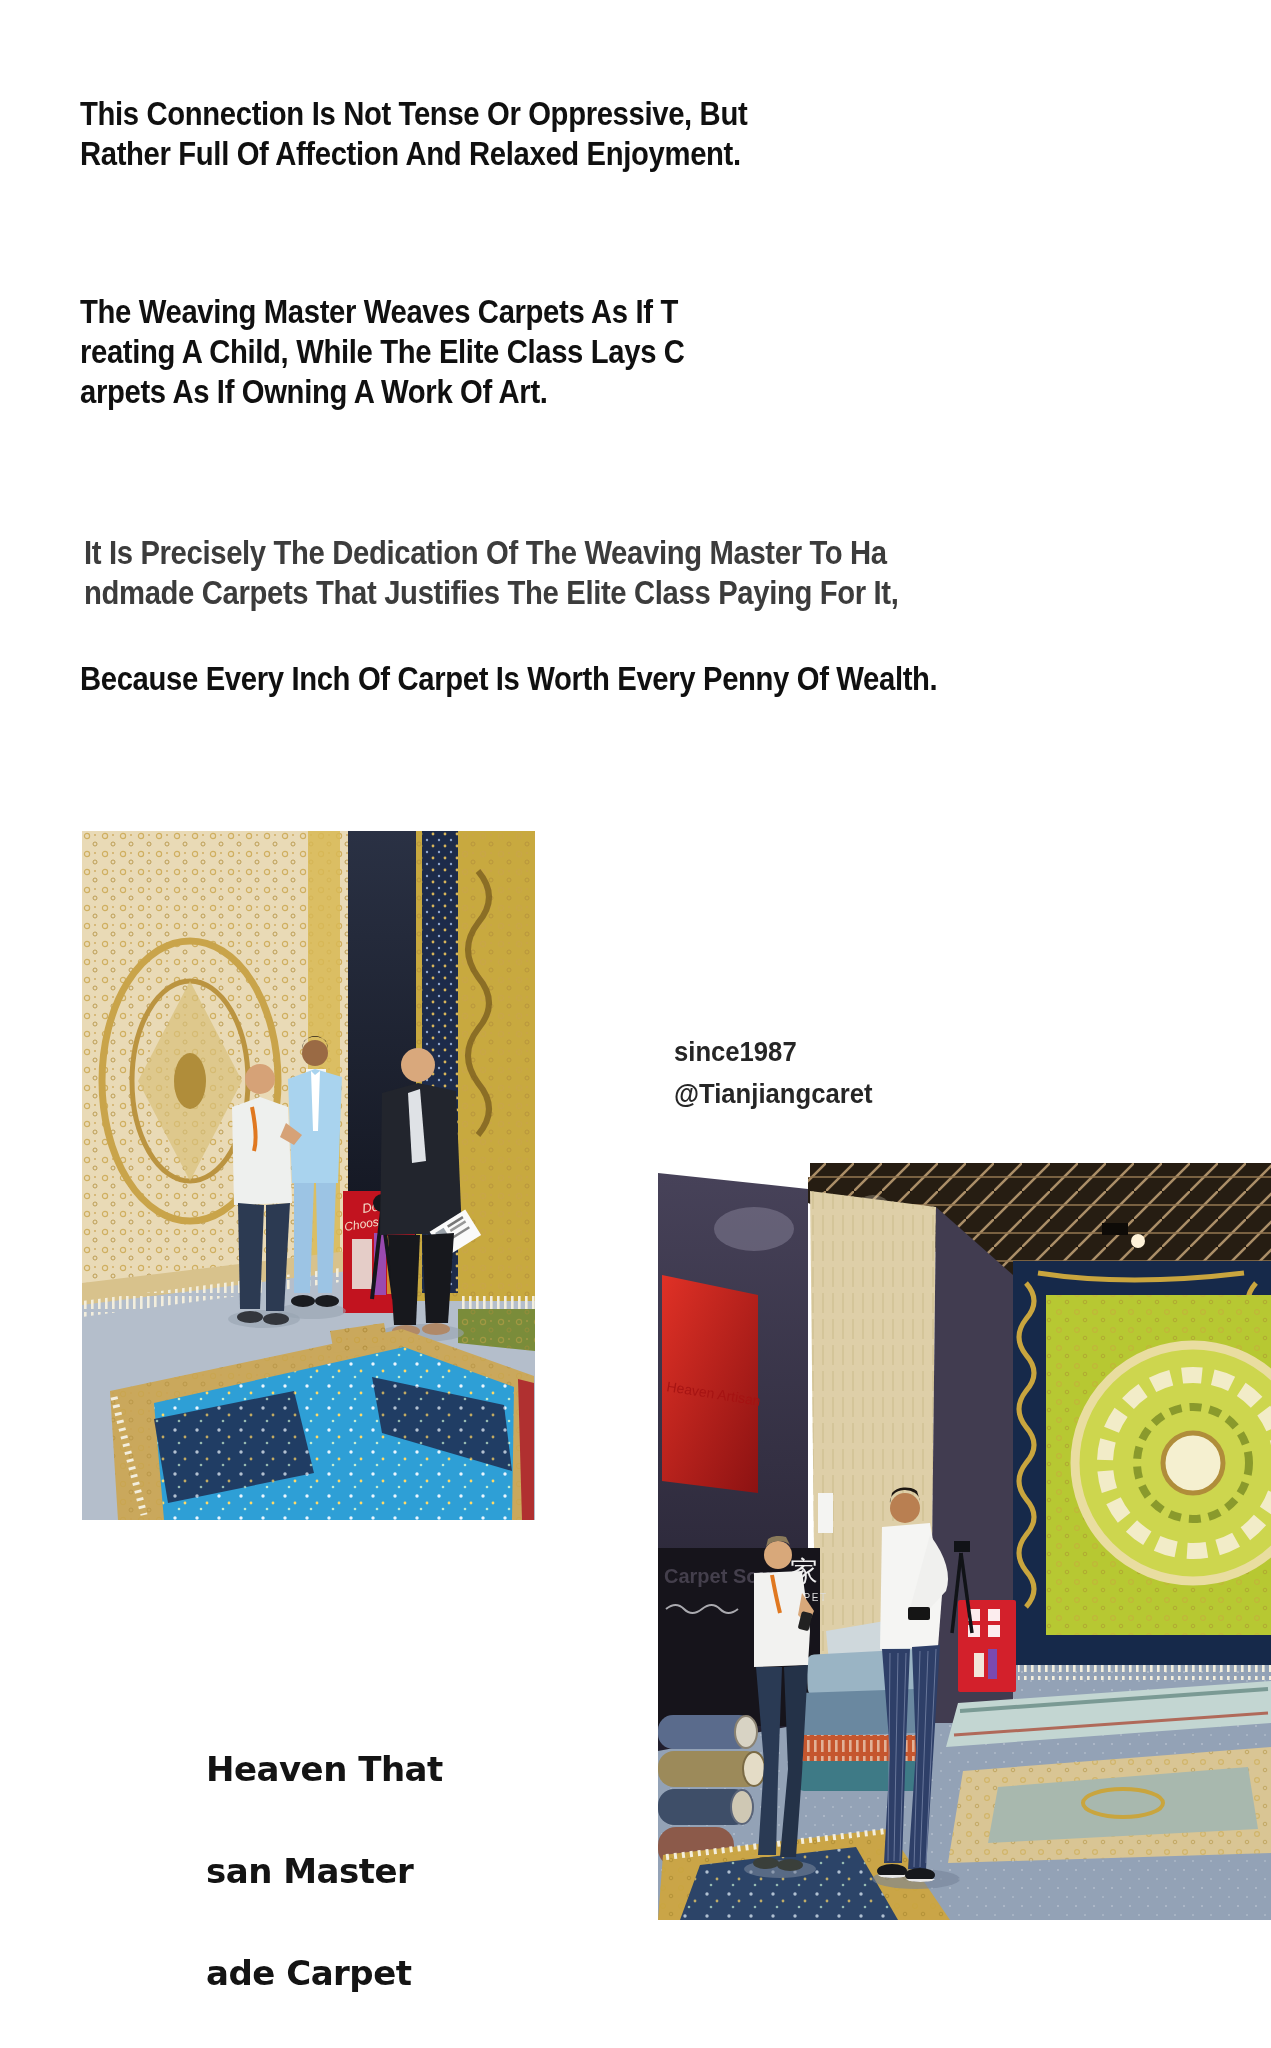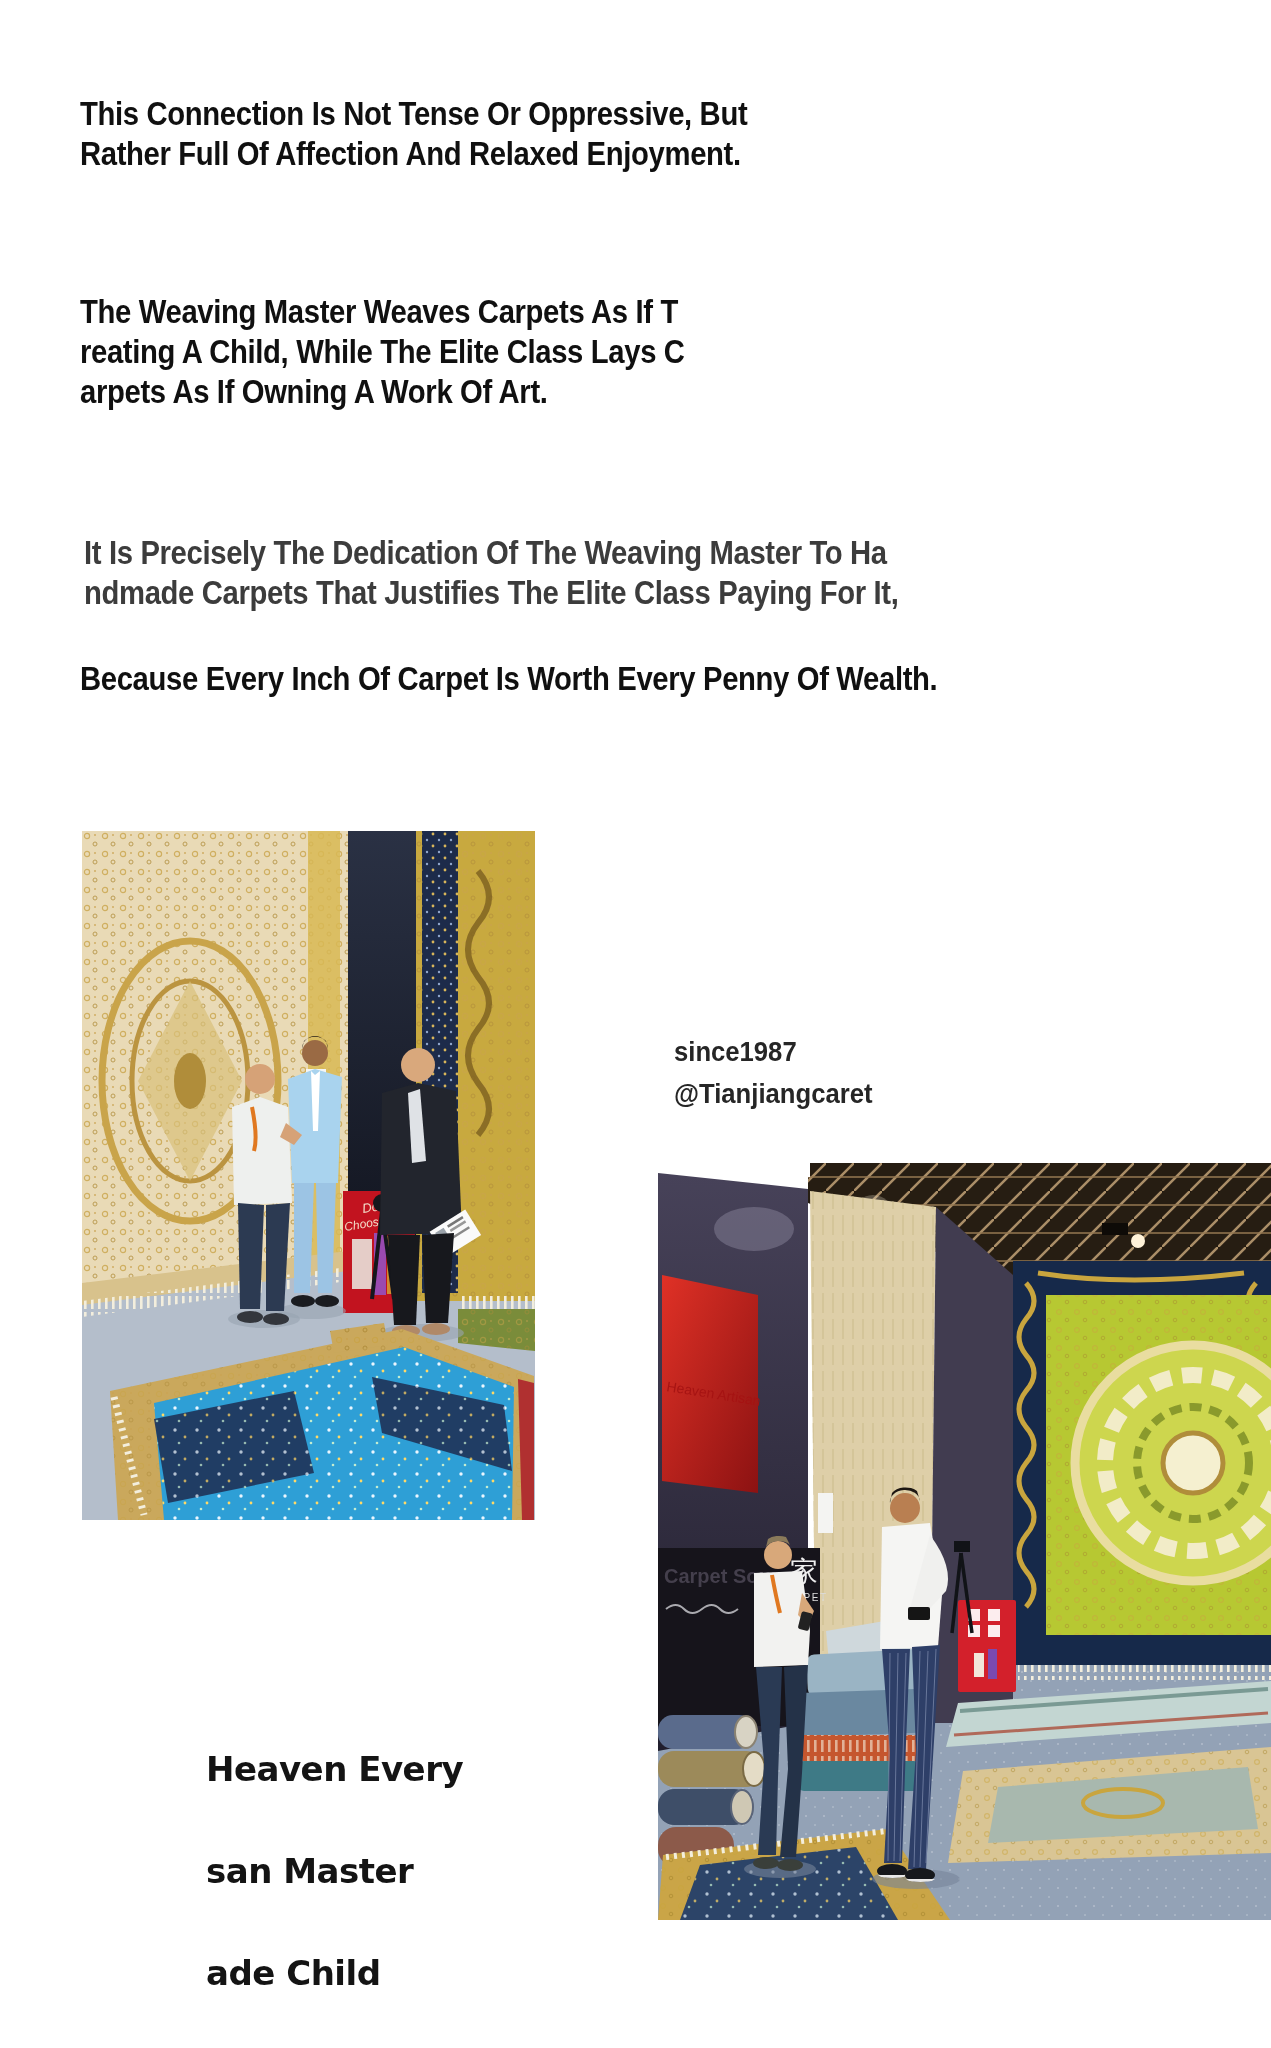--- a/index.html
+++ b/index.html
@@ -53,23 +53,23 @@
   <div>Because Every Inch Of Carpet Is Worth Every Penny Of Wealth.</div>
 </div>
 
 <div class="brand">
   <div>since1987</div>
   <div>@Tianjiangcaret</div>
 </div>
 
 <div class="caption">
   <div class="g1">
-    <div>Heaven Every</div>
+    <div>Heaven That</div>
     <div>san Master</div>
-    <div>ade Child</div>
+    <div>ade Carpet</div>
   </div>
   
 </div>
 
 <div class="photo" id="photoL">
 <svg viewBox="0 0 453 689" preserveAspectRatio="none">
   <defs>
     <linearGradient id="navgradA" x1="0" y1="0" x2="0" y2="1">
       <stop offset="0" stop-color="#2a3144"></stop>
           <stop offset="1" stop-color="#11141e"></stop>

